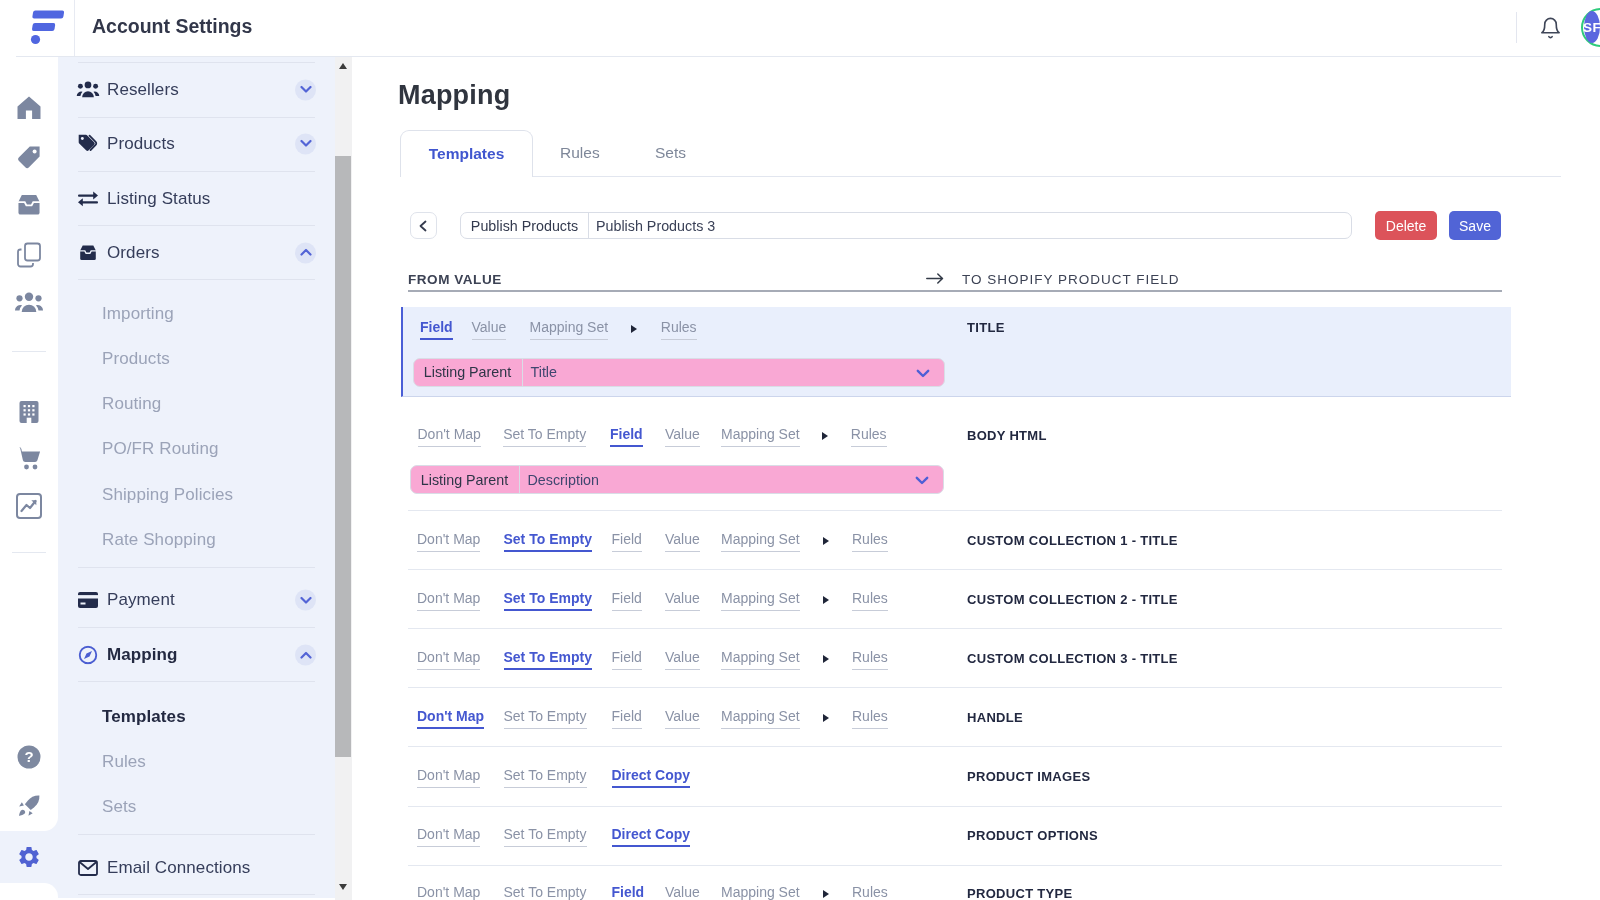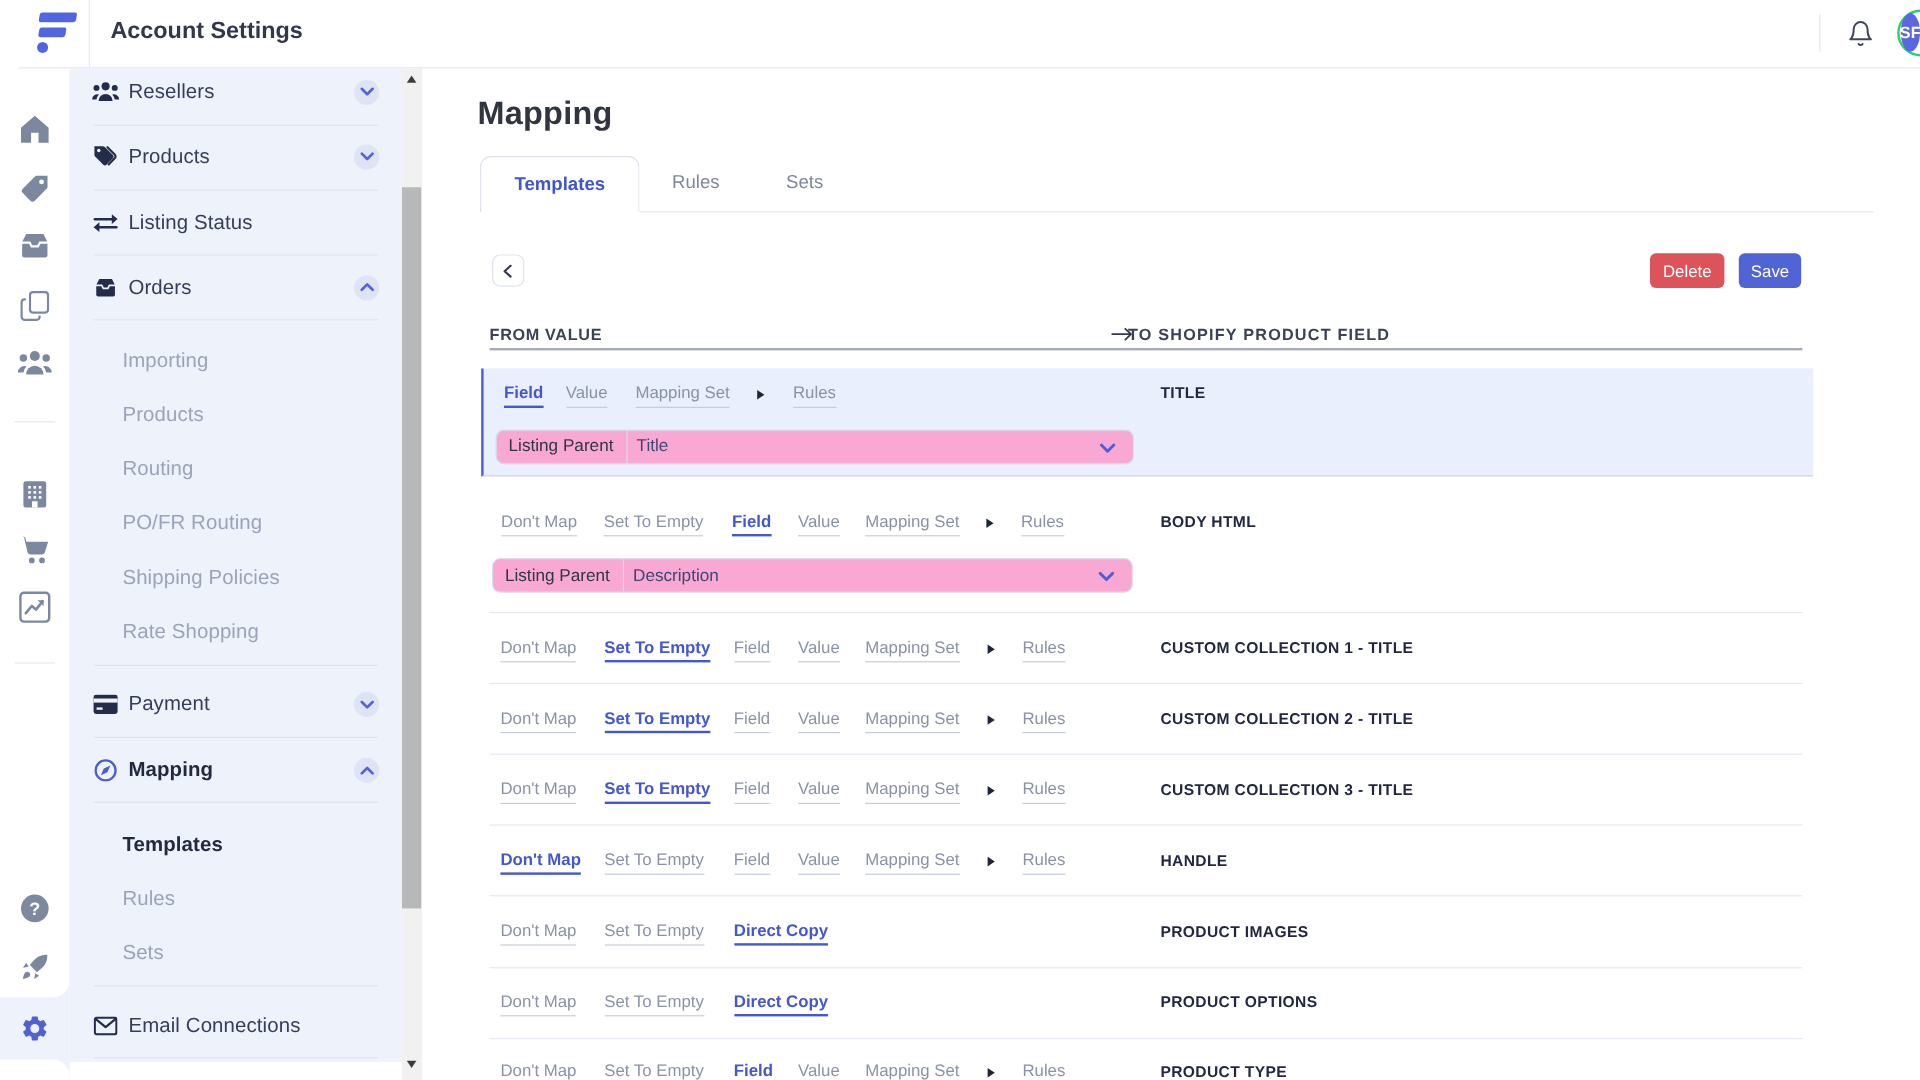--- a/index.html
+++ b/index.html
@@ -7,21 +7,21 @@
 .ab{position:absolute;}
 .vc{position:absolute;transform:translateY(-50%);white-space:nowrap;}
 
 #top{position:absolute;left:0;top:0;width:1600px;height:57px;background:#fff;border-bottom:1px solid #e4e8f0;box-sizing:border-box;z-index:5;margin-left:16px;}
 
 #rail{position:absolute;left:0;top:57px;width:58px;height:843px;background:#eef2fb;}
 #railw1{position:absolute;left:0;top:0;width:58px;height:774px;background:#fff;border-radius:0 0 14px 0;}
 #railw2{position:absolute;left:0;top:826px;width:58px;height:17px;background:#fff;border-radius:0 14px 0 0;}
 .ric{position:absolute;left:29px;transform:translate(-50%,-50%);}
 
-#nav{position:absolute;left:58px;top:42px;width:277px;height:843px;background:#eef2fb;}
+#nav{position:absolute;left:58px;top:55px;width:277px;height:843px;background:#eef2fb;}
 .nhr{position:absolute;left:20px;width:237px;height:1px;background:#dfe3ee;}
 .nitem{position:absolute;left:49px;transform:translateY(-50%);font-size:17px;color:#353d5a;font-weight:500;white-space:nowrap;letter-spacing:.1px;}
 .nsub{position:absolute;left:44px;transform:translateY(-50%);font-size:17px;color:#9ba3b8;white-space:nowrap;letter-spacing:.1px;}
 .nico{position:absolute;left:30px;transform:translate(-50%,-50%);}
 .nchev{position:absolute;left:237px;width:21px;height:21px;border-radius:50%;background:#dee4f6;transform:translateY(-50%);}
 .nchev svg{position:absolute;left:4.5px;top:6.5px;}
 
 #sbar{position:absolute;left:335px;top:57px;width:17px;height:843px;background:#f1f1f2;}
 #sthumb{position:absolute;left:0;top:99px;width:16px;height:601px;background:#b7b8ba;}
 .sarr{position:absolute;left:4px;width:0;height:0;border-left:4.5px solid transparent;border-right:4.5px solid transparent;}
@@ -243,28 +243,32 @@
 <div class="ab" style="left:181px;top:119px;width:1028px;height:1px;background:#e2e6ef"></div>
 <div class="ab" style="left:48px;top:73px;width:133px;height:47px;background:#fff;border:1px solid #dee2eb;border-bottom:none;border-radius:9px 9px 0 0;box-sizing:border-box;display:flex;align-items:center;justify-content:center;font-size:15.5px;font-weight:700;color:#4056cf">Templates</div>
 <div class="vc" style="left:208px;top:96px;font-size:15.5px;color:#7e8799">Rules</div>
 <div class="vc" style="left:303px;top:96px;font-size:15.5px;color:#7e8799">Sets</div>
 
 <div class="ab" style="left:58px;top:155px;width:27px;height:27px;border:1px solid #dfe3eb;border-radius:7px;box-sizing:border-box;background:#fff">
   <svg style="position:absolute;left:8px;top:7px" width="8" height="12" viewBox="0 0 8 12">
         <path d="M6.5 1.5 L1.5 6 L6.5 10.5" fill="none" stroke="#353b4e" stroke-width="1.8" stroke-linecap="round" stroke-linejoin="round"></path>
       </svg>
 </div>
+<div class="ab" style="left:108px;top:155px;width:892px;height:27px;border:1px solid #d9dde6;border-radius:7px;box-sizing:border-box;background:#fff">
+  <div style="position:absolute;left:0;top:0;bottom:0;width:127px;border-right:1px solid #d9dde6;display:flex;align-items:center;justify-content:center;font-size:14.3px;color:#333a4e">Publish Products</div>
+  <div style="position:absolute;left:135px;top:50%;transform:translateY(-50%);font-size:14.3px;color:#3a4157">Publish Products 3</div>
+</div>
 <div class="ab" style="left:1023px;top:154px;width:62px;height:29px;background:#dc535a;border-radius:5px;display:flex;align-items:center;justify-content:center;font-size:14px;color:#fff">Delete</div>
 <div class="ab" style="left:1097px;top:154px;width:52px;height:29px;background:#5164d6;border-radius:5px;display:flex;align-items:center;justify-content:center;font-size:14px;color:#fff">Save</div>
 
 <div class="vc" style="left:56px;top:221.5px;font-size:13.5px;font-weight:700;color:#3c4254;letter-spacing:.55px">FROM VALUE</div>
 <svg class="ab" style="left:574px;top:215px" width="18" height="13" viewBox="0 0 18 13">
       <path d="M.8 6.5 H16 M11.8 2 L16.5 6.5 L11.8 11" fill="none" stroke="#333a47" stroke-width="1.5" stroke-linecap="round" stroke-linejoin="round"></path>
     </svg>
-<div class="vc" style="left:588px;top:221.5px;font-size:13.5px;font-weight:700;color:#3c4254;letter-spacing:1px">TO SHOPIFY PRODUCT FIELD</div>
+<div class="vc" style="left:610px;top:221.5px;font-size:13.5px;font-weight:400;color:#3c4254;letter-spacing:1px">TO SHOPIFY PRODUCT FIELD</div>
 <div class="ab" style="left:56px;top:233px;width:1094px;height:1.5px;background:#a6abb6"></div>
 
 <div class="ab" style="left:49px;top:249.5px;width:1110px;height:90px;background:#e9effc;border-left:2.5px solid #4a5ed6;border-bottom:1px solid #ccd5ec;box-sizing:border-box"></div>
 <span class="pill pact" style="left:68px;top:271px">Field</span>
 <span class="pill" style="left:119.5px;top:271px">Value</span>
 <span class="pill" style="left:177.5px;top:271px">Mapping Set</span>
 <span class="parr" style="left:279px;top:271px"></span>
 <span class="pill" style="left:308.8px;top:271px">Rules</span>
 <div class="sel" style="left:60.5px;top:300.5px;width:532px">
   <div class="slab" style="width:108px">Listing Parent</div>

